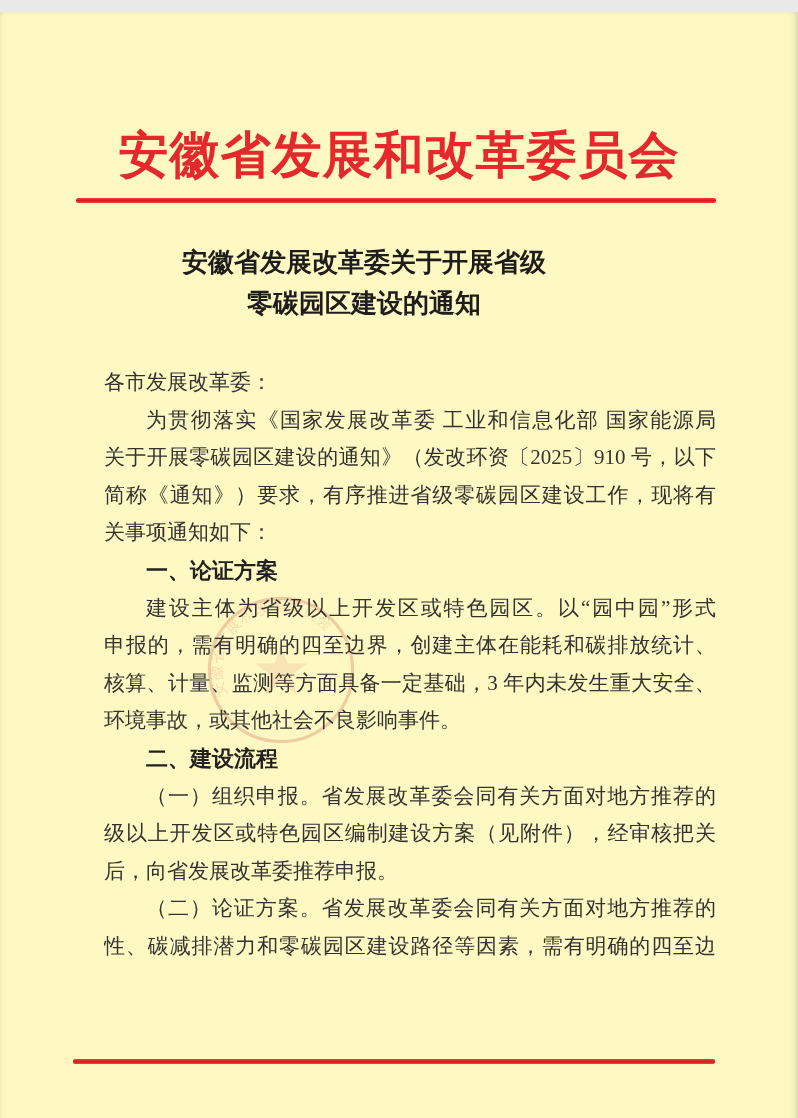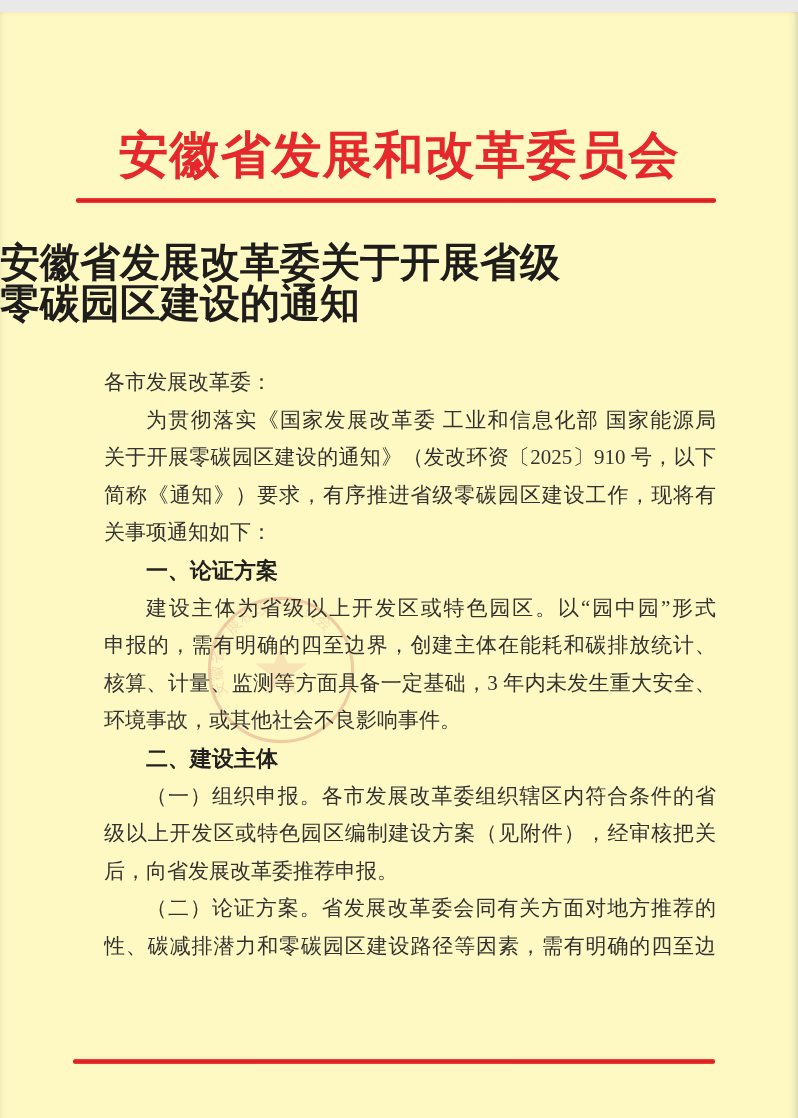--- a/index.html
+++ b/index.html
@@ -39,22 +39,22 @@
     height: 5px;
     border-radius: 2px;
   }
   .rule-top { left: 76px; top: 186px; width: 640px; }
   .rule-bottom { left: 73px; top: 1047px; width: 642px; }
   
   .doc-title {
     position: absolute;
     left: 0; top: 230px;
     width: 728px;
-    text-align: left;
-    font-size: 40px;
+    text-align: center;
+    font-size: 26px;
     line-height: 41px;
     font-weight: bold;
     color: #1f1d1c;
     font-family: "Liberation Serif", "DejaVu Serif", serif;
   }
   
   .body-text {
     position: absolute;
     left: 104px; top: 352px;
     width: 612px;
@@ -116,22 +116,22 @@
     <div class="ln">各市发展改革委：</div>
     <div class="ln indent fill">为贯彻落实《国家发展改革委 工业和信息化部 国家能源局</div>
     <div class="ln fill">关于开展零碳园区建设的通知》（发改环资〔2025〕910 号，以下</div>
     <div class="ln fill">简称《通知》）要求，有序推进省级零碳园区建设工作，现将有</div>
     <div class="ln">关事项通知如下：</div>
     <div class="ln indent heading">一、论证方案</div>
     <div class="ln indent fill">建设主体为省级以上开发区或特色园区。以“园中园”形式</div>
     <div class="ln fill">申报的，需有明确的四至边界，创建主体在能耗和碳排放统计、</div>
     <div class="ln fill">核算、计量、监测等方面具备一定基础，3 年内未发生重大安全、</div>
     <div class="ln">环境事故，或其他社会不良影响事件。</div>
-    <div class="ln indent heading">二、建设主体</div>
-    <div class="ln indent fill">（一）组织申报。各市发展改革委组织辖区内符合条件的省</div>
+    <div class="ln indent heading">二、建设流程</div>
+    <div class="ln indent fill">（一）组织申报。省发展改革委会同有关方面对地方推荐的</div>
     <div class="ln fill">级以上开发区或特色园区编制建设方案（见附件），经审核把关</div>
     <div class="ln">后，向省发展改革委推荐申报。</div>
     <div class="ln indent fill">（二）论证方案。省发展改革委会同有关方面对地方推荐的</div>
     <div class="ln fill">性、碳减排潜力和零碳园区建设路径等因素，需有明确的四至边界。</div>
   </div>
 
   <div class="rule rule-bottom" style="background:linear-gradient(#f2403d,#d81a1c,#f2403d);"></div>
 
 </div>
 

